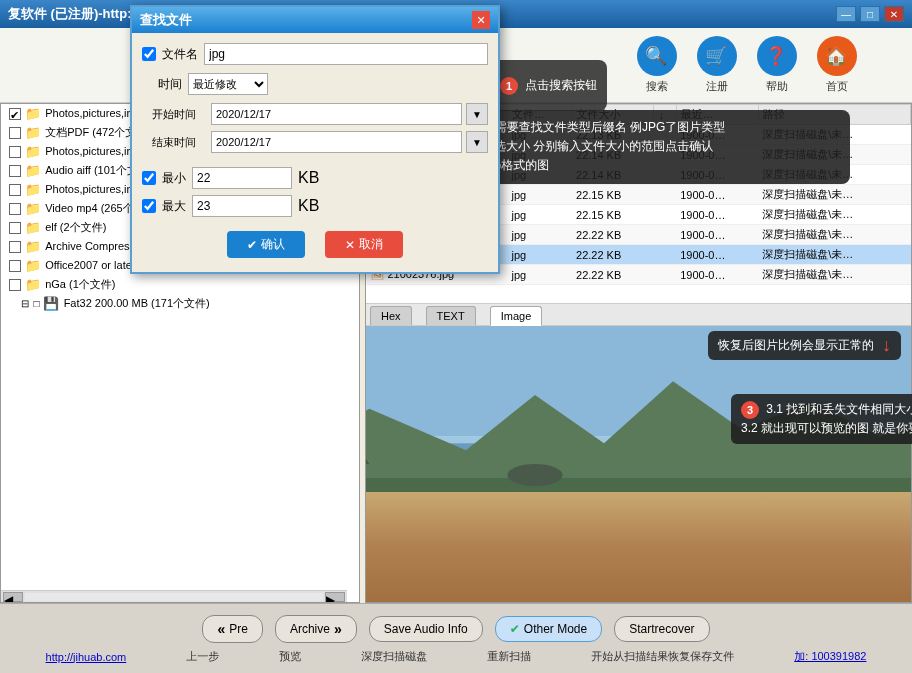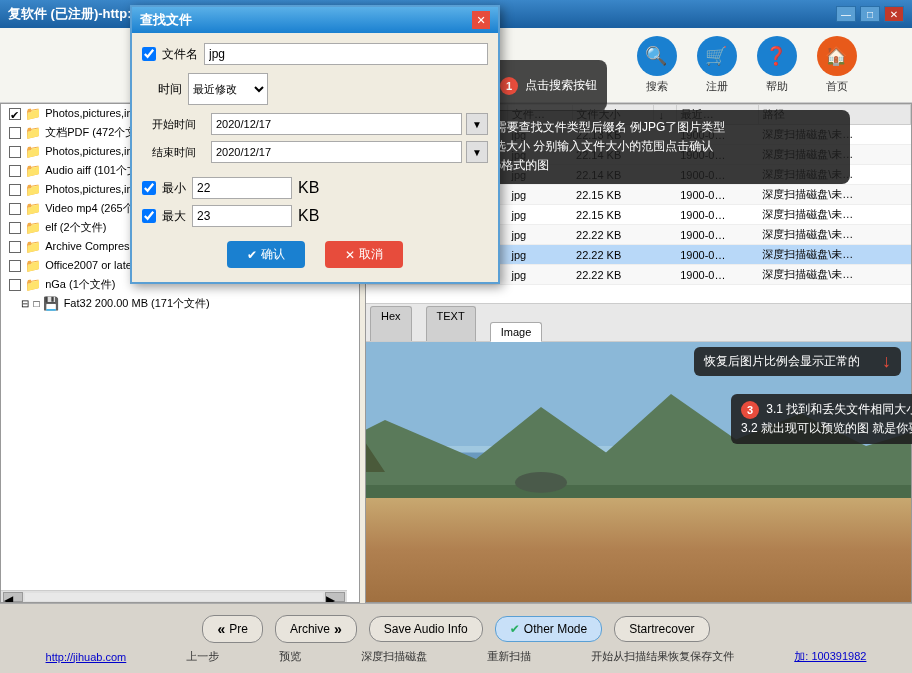--- a/index.html
+++ b/index.html
@@ -234,21 +234,20 @@
       border: 1px solid #aaa;
       border-bottom: none;
       cursor: pointer;
       font-size: 11px;
       border-radius: 3px 3px 0 0;
     }
     .preview-tab.active {
       background: white;
       border-bottom: 1px solid white;
       margin-bottom: -1px;
-      margin-top: 16px;
     }
 
     
     .preview-area {
       flex: 1;
       background: #2a2a2a;
       display: flex;
       align-items: center;
       justify-content: center;
       overflow: hidden;
@@ -324,21 +323,21 @@
       font-size: 12px;
       background: white;
     }
     .dialog-checkbox {
       width: 14px; height: 14px;
     }
     .dialog-check-label {
       font-size: 12px;
     }
     .dialog-select {
-      height: 32px;
+      height: 22px;
       font-size: 11px;
       border: 1px solid #aaa;
       background: white;
       min-width: 80px;
     }
     .dialog-date-row {
       display: flex;
       align-items: center;
       margin-bottom: 6px;
       gap: 4px;
@@ -645,21 +644,21 @@
 
         <rect x="0" y="125" width="550" height="75" fill="#c8a870"></rect>
         <rect x="0" y="155" width="550" height="45" fill="#b09050"></rect>
 
         <ellipse cx="200" cy="108" rx="20" ry="8" fill="#4a5a4a"></ellipse>
 
         <polygon points="0,100 60,70 80,100 0,100" fill="#4a5a3a"></polygon>
       </svg>
     </div>
 
-    <div style="position:absolute; right:10px; top:5px; background:rgba(30,30,30,0.88); color:white; border-radius:6px; padding:4px 10px; font-size:12px; display:flex; align-items:center; gap:22px;">
+    <div style="position:absolute; right:10px; top:5px; background:rgba(30,30,30,0.88); color:white; border-radius:6px; padding:4px 10px; font-size:12px; display:flex; align-items:center; gap:8px;">
       <span>恢复后图片比例会显示正常的</span>
       <span style="color:#e74c3c; font-size:18px;">↓</span>
     </div>
   </div>
 </div>
 
 <div style="position:absolute; top:110px; left:370px; width:480px; background:rgba(30,30,30,0.88); color:white; border-radius:8px; padding:8px 12px; font-size:12px; line-height:1.6; z-index:150;">
   <span class="annotation-num">2</span>
   <span>勾选文件名 输入需要查找文件类型后缀名 例JPG了图片类型<br>后缀名为jpg，然后勾选大小 分别输入文件大小的范围点击确认<br>出现搜索出来所有JPG格式的图</span>
 </div>

